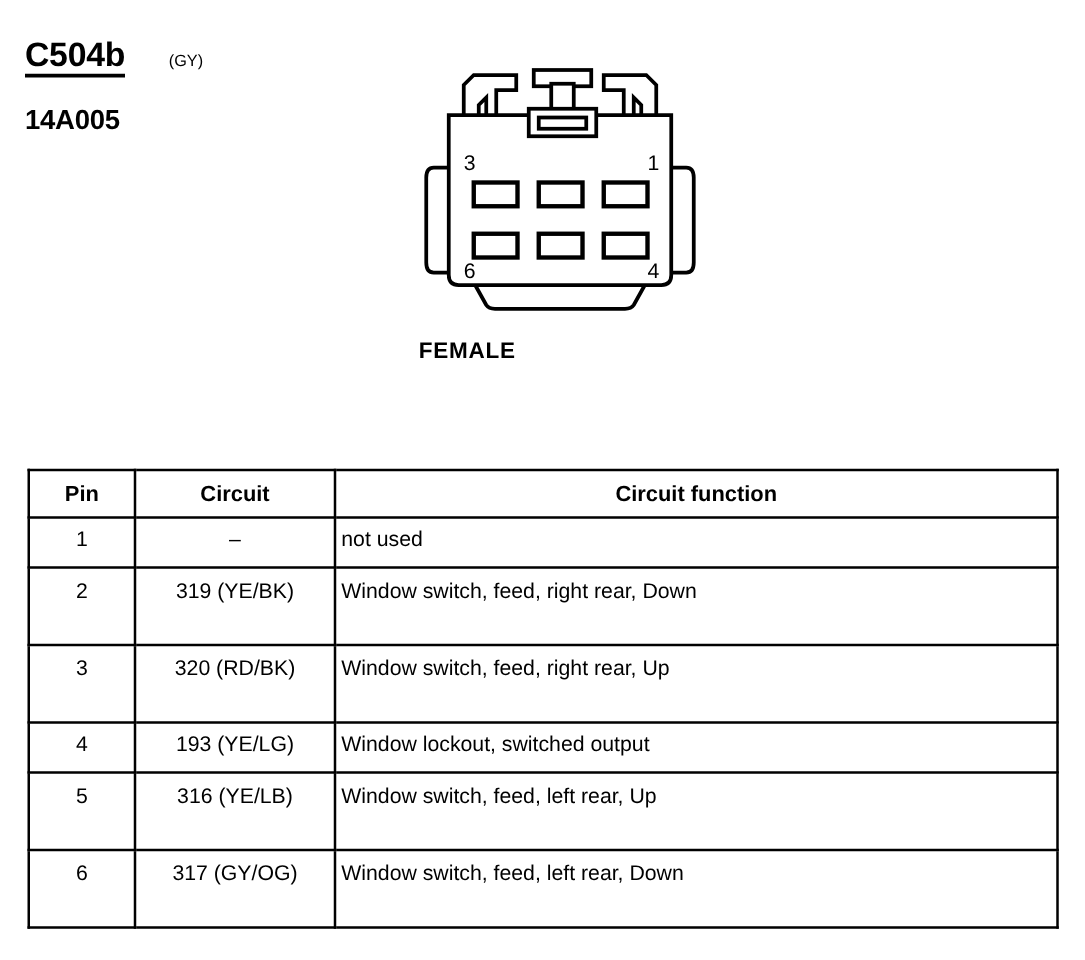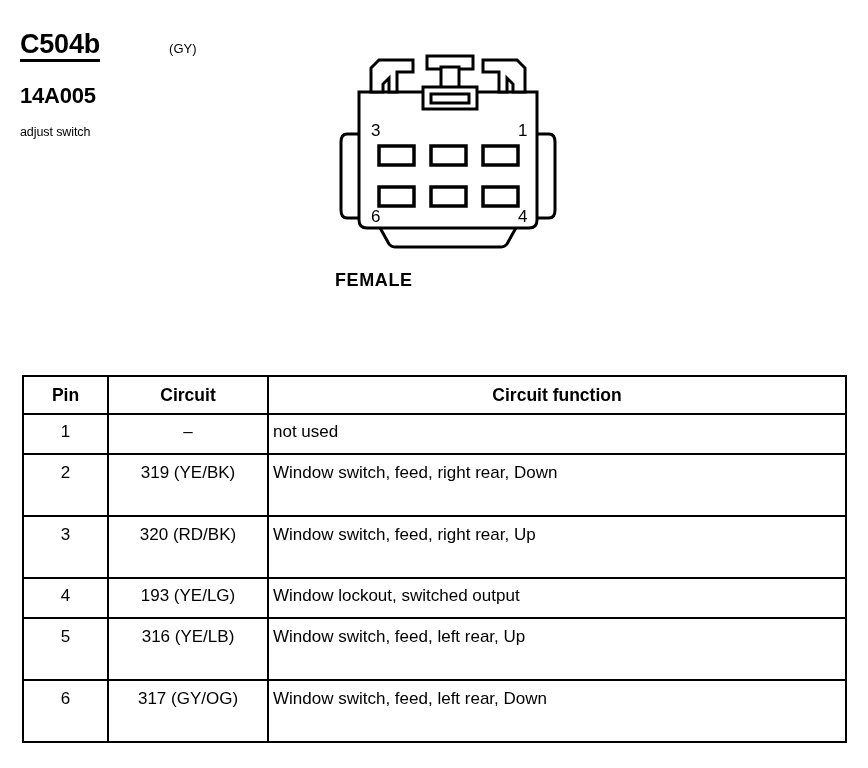--- a/index.html
+++ b/index.html
@@ -19,34 +19,33 @@
   
   #header-block {
     position: absolute;
     left: 20px;
     top: 30px;
     width: 300px;
   }
   #connector-id-row {
     display: flex;
     align-items: baseline;
-    gap: 44px;
   }
   #connector-id {
     font-size: 27px;
     font-weight: bold;
     letter-spacing: -0.2px;
     border-bottom: 3px solid #000;
     padding-bottom: 1px;
     line-height: 1.05;
   }
   #connector-color {
     font-size: 13px;
     font-weight: normal;
-    margin-left: 25px;
+    margin-left: 35px;
     letter-spacing: 0px;
   }
   #part-number {
     font-size: 22px;
     font-weight: bold;
     margin-top: 21px;
     letter-spacing: -0.2px;
   }
   #component-desc {
     margin-top: 15px;
@@ -135,21 +134,20 @@
 </head>
 <body>
 
 <div id="header-block">
   <div id="connector-id-row">
     <span id="connector-id">C504b</span>
     <span id="connector-color">(GY)</span>
   </div>
   <div id="part-number">14A005</div>
   <div id="component-desc">
-    <div>adjust switch</div>
   </div>
 </div>
 
 <div id="connector-figure">
   <svg id="connector-svg" width="240" height="220" viewBox="0 0 240 220">
 
     <path d="M 12 86 Q 6 86 6 94 L 6 162 Q 6 170 12 170 L 26 170 L 26 86 Z" fill="#ffffff" stroke="#000000" stroke-width="3"></path>
 
     <path d="M 214 86 Q 220 86 220 94 L 220 162 Q 220 170 214 170 L 200 170 L 200 86 Z" fill="#ffffff" stroke="#000000" stroke-width="3"></path>
 

